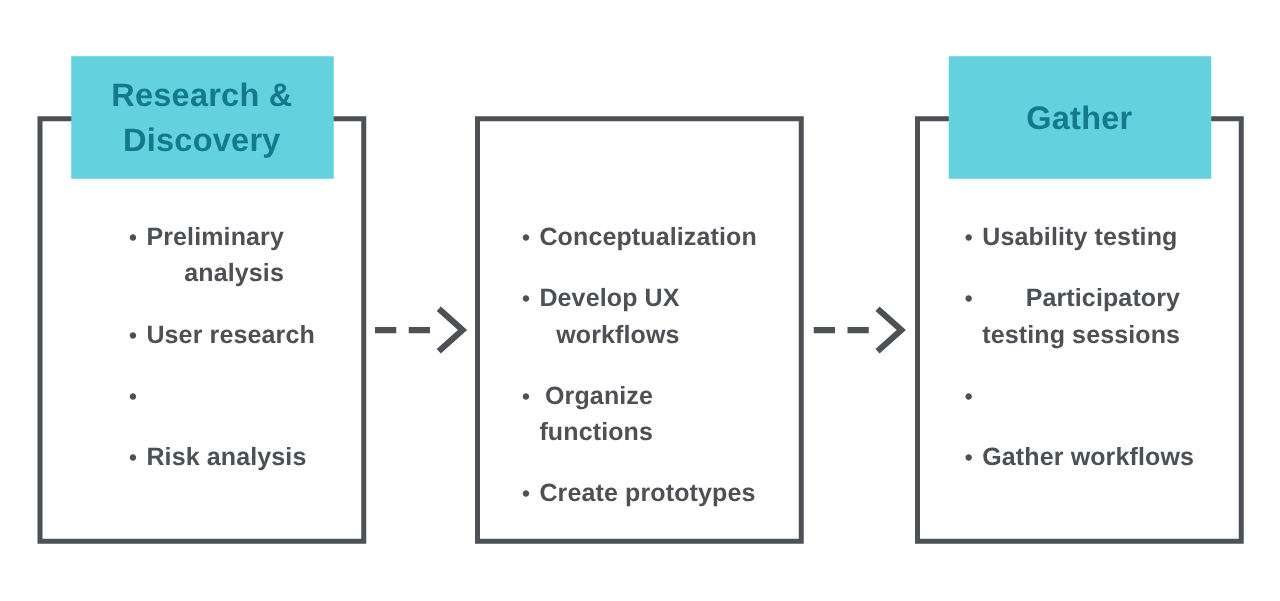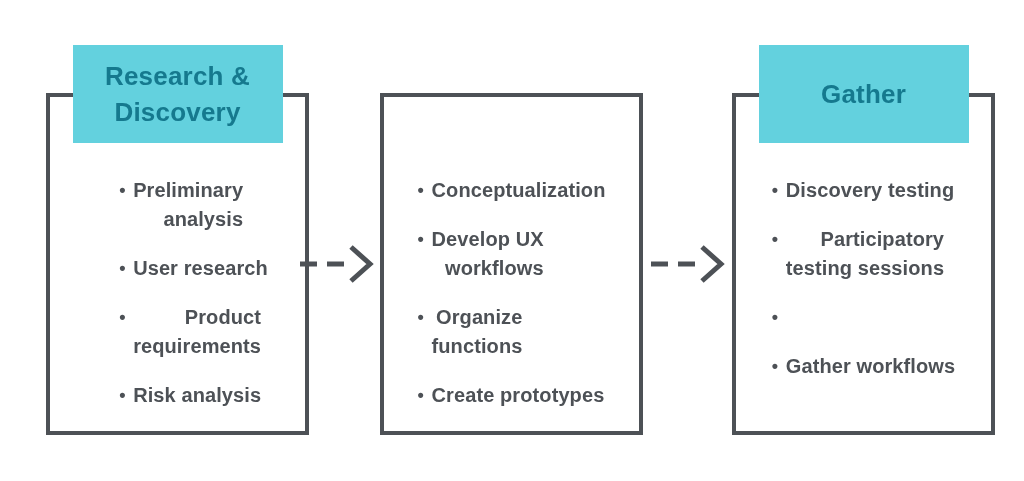--- a/index.html
+++ b/index.html
@@ -22,21 +22,21 @@
     overflow: hidden;
   }
   .phase {
     position: absolute;
     top: 93px;
     width: 263px;
     height: 342px;
     border: 4px solid var(--frame_border, #4d5156);
     background: transparent;
   }
-  .phase-col-1 { left: 46px; padding-left: 32px; }
+  .phase-col-1 { left: 30px; padding-left: 32px; }
   .phase-col-2 { left: 380px; }
   .phase-col-3 { left: 732px; }
 
   .phase-header {
     position: absolute;
     top: -52px;
     left: 50%;
     transform: translateX(-50%);
     width: 210px;
     height: 98px;
@@ -111,22 +111,20 @@
         <span class="bullet">•</span>
         <span class="item-text">Preliminary
 analysis</span>
       </li>
       <li class="phase-item">
         <span class="bullet">•</span>
         <span class="item-text">User research</span>
       </li>
       <li class="phase-item">
         <span class="bullet">•</span>
-        <span class="item-text">Product
-requirements</span>
       </li>
       <li class="phase-item">
         <span class="bullet">•</span>
         <span class="item-text">Risk analysis</span>
       </li>
     </ul>
   </section>
 
   <svg class="arrow arrow-1" viewBox="0 0 88 44" aria-hidden="true">
     <line x1="7" y1="22" x2="24" y2="22"></line>
@@ -163,21 +161,21 @@
     <polyline points="58,5 77,22 58,39"></polyline>
   </svg>
 
   <section class="phase phase-col-3">
     <div class="phase-header">
       <span class="phase-header-label">Gather</span>
     </div>
     <ul class="phase-list">
       <li class="phase-item">
         <span class="bullet">•</span>
-        <span class="item-text">Discovery testing</span>
+        <span class="item-text">Usability testing</span>
       </li>
       <li class="phase-item">
         <span class="bullet">•</span>
         <span class="item-text">Participatory
 testing sessions</span>
       </li>
       <li class="phase-item">
         <span class="bullet">•</span>
       </li>
       <li class="phase-item">

